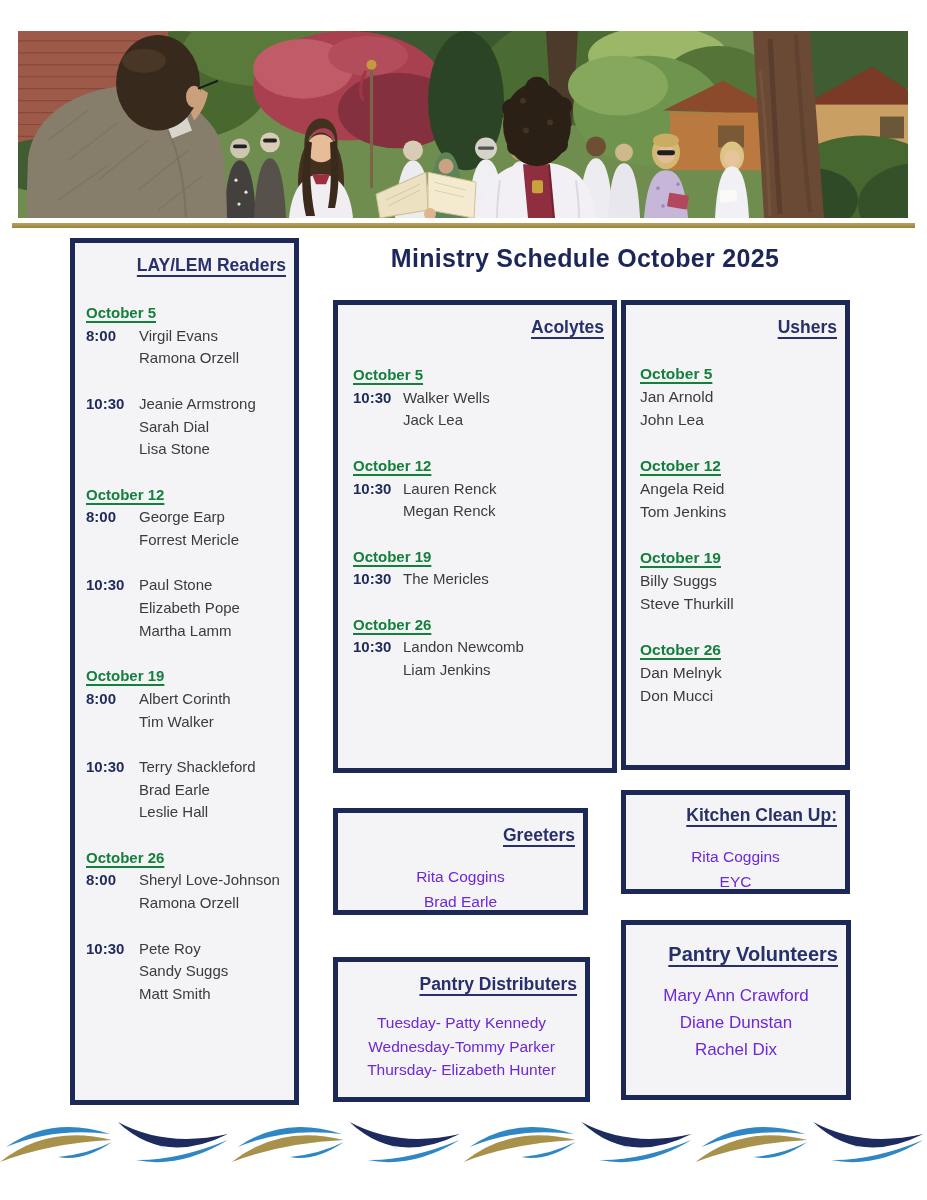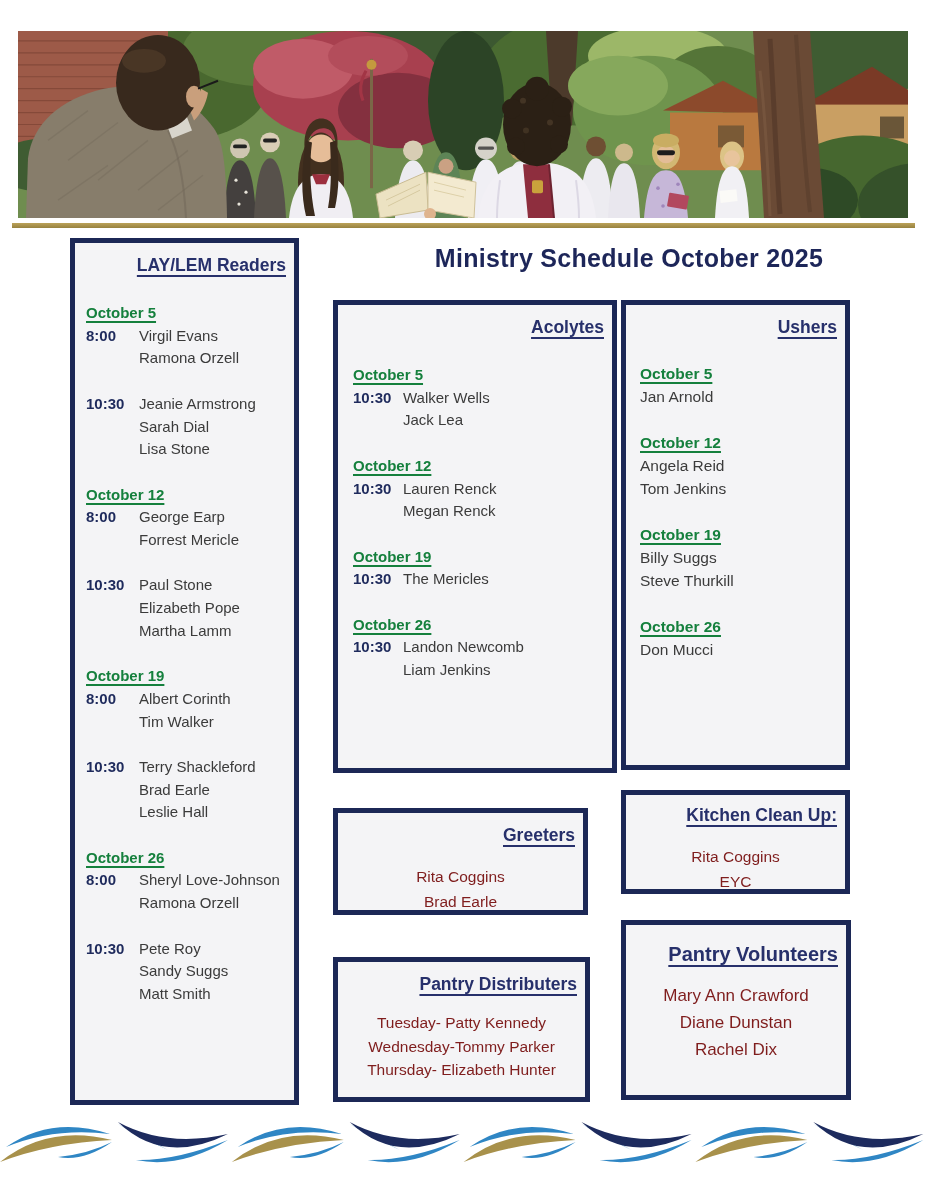--- a/index.html
+++ b/index.html
@@ -5,41 +5,41 @@
   html,body{margin:0;padding:0;background:#ffffff;}
   .canvas{
     position:relative;width:927px;height:1200px;background:#ffffff;
     font-family:"Liberation Sans",sans-serif;overflow:hidden;
   }
   .banner{position:absolute;left:18px;top:31px;width:890px;height:187px;overflow:hidden;}
   .banner svg{display:block;width:100%;height:100%;}
   .gold-rule{position:absolute;left:12px;top:223px;width:903px;height:5px;
     background:linear-gradient(#bba25a,#97823f);}
   .page-title{position:absolute;left:300px;top:244px;width:570px;margin:0;
-    text-align:center;font-size:25px;font-weight:bold;color:#1d2659;letter-spacing:.3px;padding-left:44px;}
+    text-align:center;font-size:25px;font-weight:bold;color:#1d2659;letter-spacing:.3px;}
   .box{position:absolute;background:#f4f4f6;border:5px solid #1c2856;box-sizing:border-box;}
   .box h2{margin:12px 8px 0 8px;text-align:right;font-size:17.5px;font-weight:bold;color:#27306b;
     text-decoration:underline;text-underline-offset:3.5px;text-decoration-thickness:1.5px;}
   
   .sched{margin-top:26px;font-size:15px;line-height:22.7px;color:#3b3b3b;}
   #box-laylem .sched{padding-left:11px;padding-right:4px;}
   #box-acolytes .sched{padding-left:15px;padding-right:4px;}
   .sched .group + .group{margin-top:22.7px;}
   .sched .slot + .slot{margin-top:22.7px;}
   .date{font-weight:bold;color:#15803d;text-decoration:underline;
     text-underline-offset:3px;text-decoration-thickness:1.5px;}
   .slot{display:flex;}
   .time{font-weight:bold;color:#1e2a5c;flex:none;}
   #box-laylem .time{width:53px;}
   #box-acolytes .time{width:50px;}
   
   .dated{margin-top:24px;padding-left:14px;font-size:15.5px;line-height:23px;color:#3b3b3b;}
   .dated .group + .group{margin-top:23px;}
   
-  .clist{margin-top:18px;text-align:center;font-size:15.5px;line-height:25px;color:#7f1d1d;}
+  .clist{margin-top:18px;text-align:center;font-size:15.5px;line-height:25px;color:#6d28d9;}
   #box-pantryd .clist{margin-top:16px;line-height:23.5px;}
   #box-pantryv h2{font-size:20px;margin-top:18px;}
   #box-pantryv .clist{margin-top:16px;font-size:17px;line-height:27px;}
   #box-kitchen h2{margin-top:10px;}
   .waves{position:absolute;left:0;top:1112px;width:927px;height:58px;}
 </style>
 </head>
 <body>
 <div class="canvas">
 
@@ -292,33 +292,35 @@
         </div>
       </div>
   </section>
 
   <section class="box" id="box-ushers" style="left:621px;top:300px;width:229px;height:470px;">
     <h2>Ushers</h2>
     <div class="dated" id="ushers-body">
         <div class="group">
           <div class="date">October 5</div>
           <div class="name">Jan Arnold</div>
+          <div class="name">John Lea</div>
         </div>
         <div class="group">
           <div class="date">October 12</div>
           <div class="name">Angela Reid</div>
           <div class="name">Tom Jenkins</div>
         </div>
         <div class="group">
           <div class="date">October 19</div>
           <div class="name">Billy Suggs</div>
           <div class="name">Steve Thurkill</div>
         </div>
         <div class="group">
           <div class="date">October 26</div>
+          <div class="name">Dan Melnyk</div>
           <div class="name">Don Mucci</div>
         </div>
       </div>
   </section>
 
   <section class="box" id="box-kitchen" style="left:621px;top:790px;width:229px;height:104px;">
     <h2>Kitchen Clean Up:</h2>
     <div class="clist" id="kitchen-body">
         <div class="cname">Rita Coggins</div>
         <div class="cname">EYC</div>

